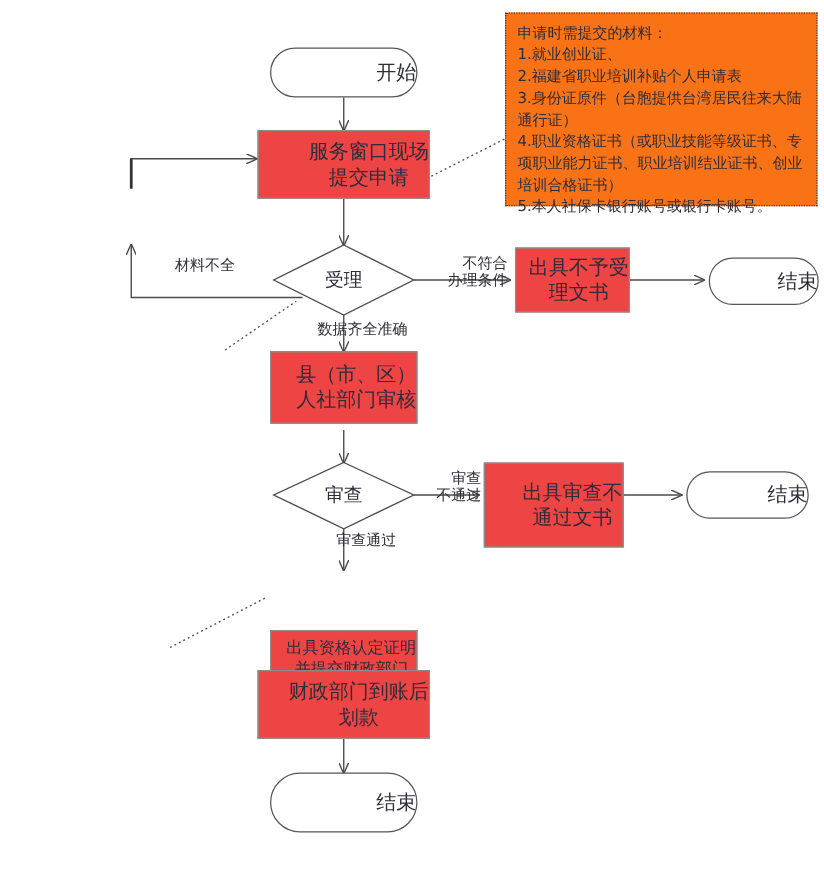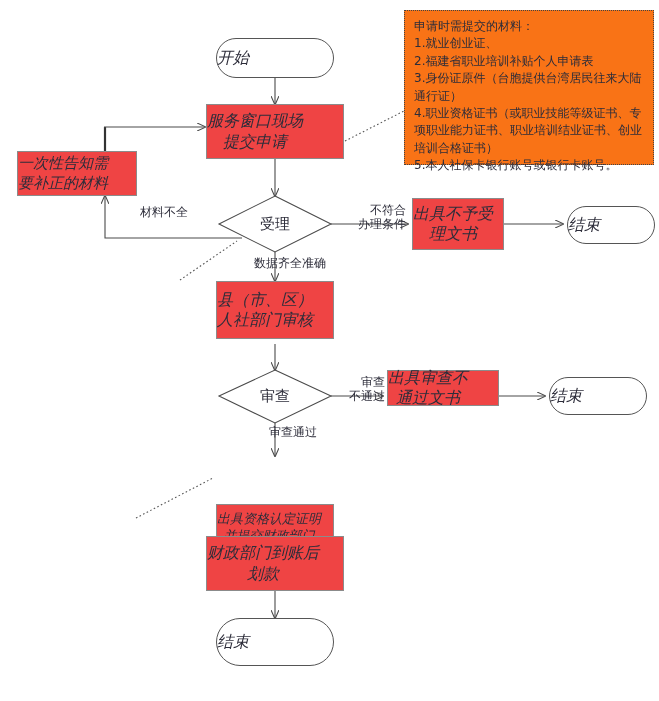--- a/index.html
+++ b/index.html
@@ -22,26 +22,25 @@
     left: 0;
     top: 0;
     width: 659px;
     height: 701px;
   }
   .node {
     position: absolute;
     box-sizing: border-box;
     display: flex;
     align-items: center;
-    justify-content: flex-start;
+    justify-content: flex-end;
     text-align: center;
     color: #2d2d3a;
     line-height: 1.28;
     white-space: pre-line;
-    font-style: italic;
   }
   .proc {
     border: 1px solid #8b8b8b;
     background: #ef4444;
   }
   .term {
     border: 1px solid #555555;
     background: #ffffff;
     border-radius: 24px;
   }
@@ -135,24 +134,20 @@
 
   <div class="node term f16" style="left:216px; top:38px; width:118px; height:40px;">
     <span>开始</span>
   </div>
 
   <div class="node proc f16" style="left:206px; top:104px; width:138px; height:55px;">
     <span>服务窗口现场
 提交申请</span>
   </div>
 
-  <div class="node proc f15" style="left:17px; top:151px; width:120px; height:45px;">
-    <span>一次性告知需
-要补正的材料</span>
-  </div>
 
   <div class="diamond-label f15" style="left:235px; top:212px; width:80px; height:24px;">
     <span>受理</span>
   </div>
 
   <div class="node proc f16" style="left:412px; top:198px; width:92px; height:52px;">
     <span>出具不予受
 理文书</span>
   </div>
 
@@ -162,21 +157,21 @@
 
   <div class="node proc f16" style="left:216px; top:281px; width:118px; height:58px;">
     <span>县（市、区）
 人社部门审核</span>
   </div>
 
   <div class="diamond-label f15" style="left:235px; top:384px; width:80px; height:24px;">
     <span>审查</span>
   </div>
 
-  <div class="node proc f16" style="left:387px; top:370px; width:112px; height:36px;">
+  <div class="node proc f16" style="left:387px; top:370px; width:112px; height:68px;">
     <span>出具审查不
 通过文书</span>
   </div>
 
   <div class="node term f16" style="left:549px; top:377px; width:98px; height:38px;">
     <span>结束</span>
   </div>
 
   <div class="node proc f13" style="left:216px; top:456px; width:118px; height:48px;">
     <span>出具资格认定证明

